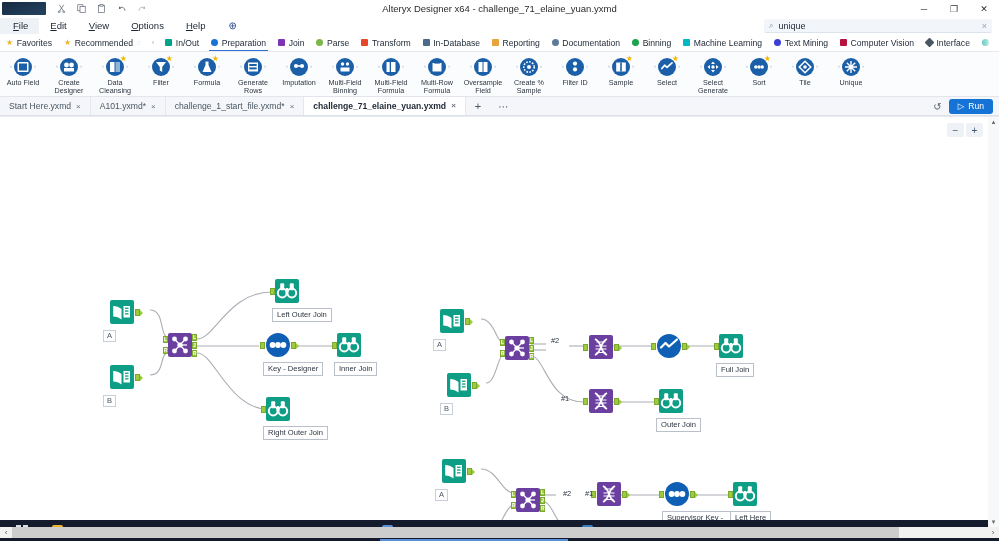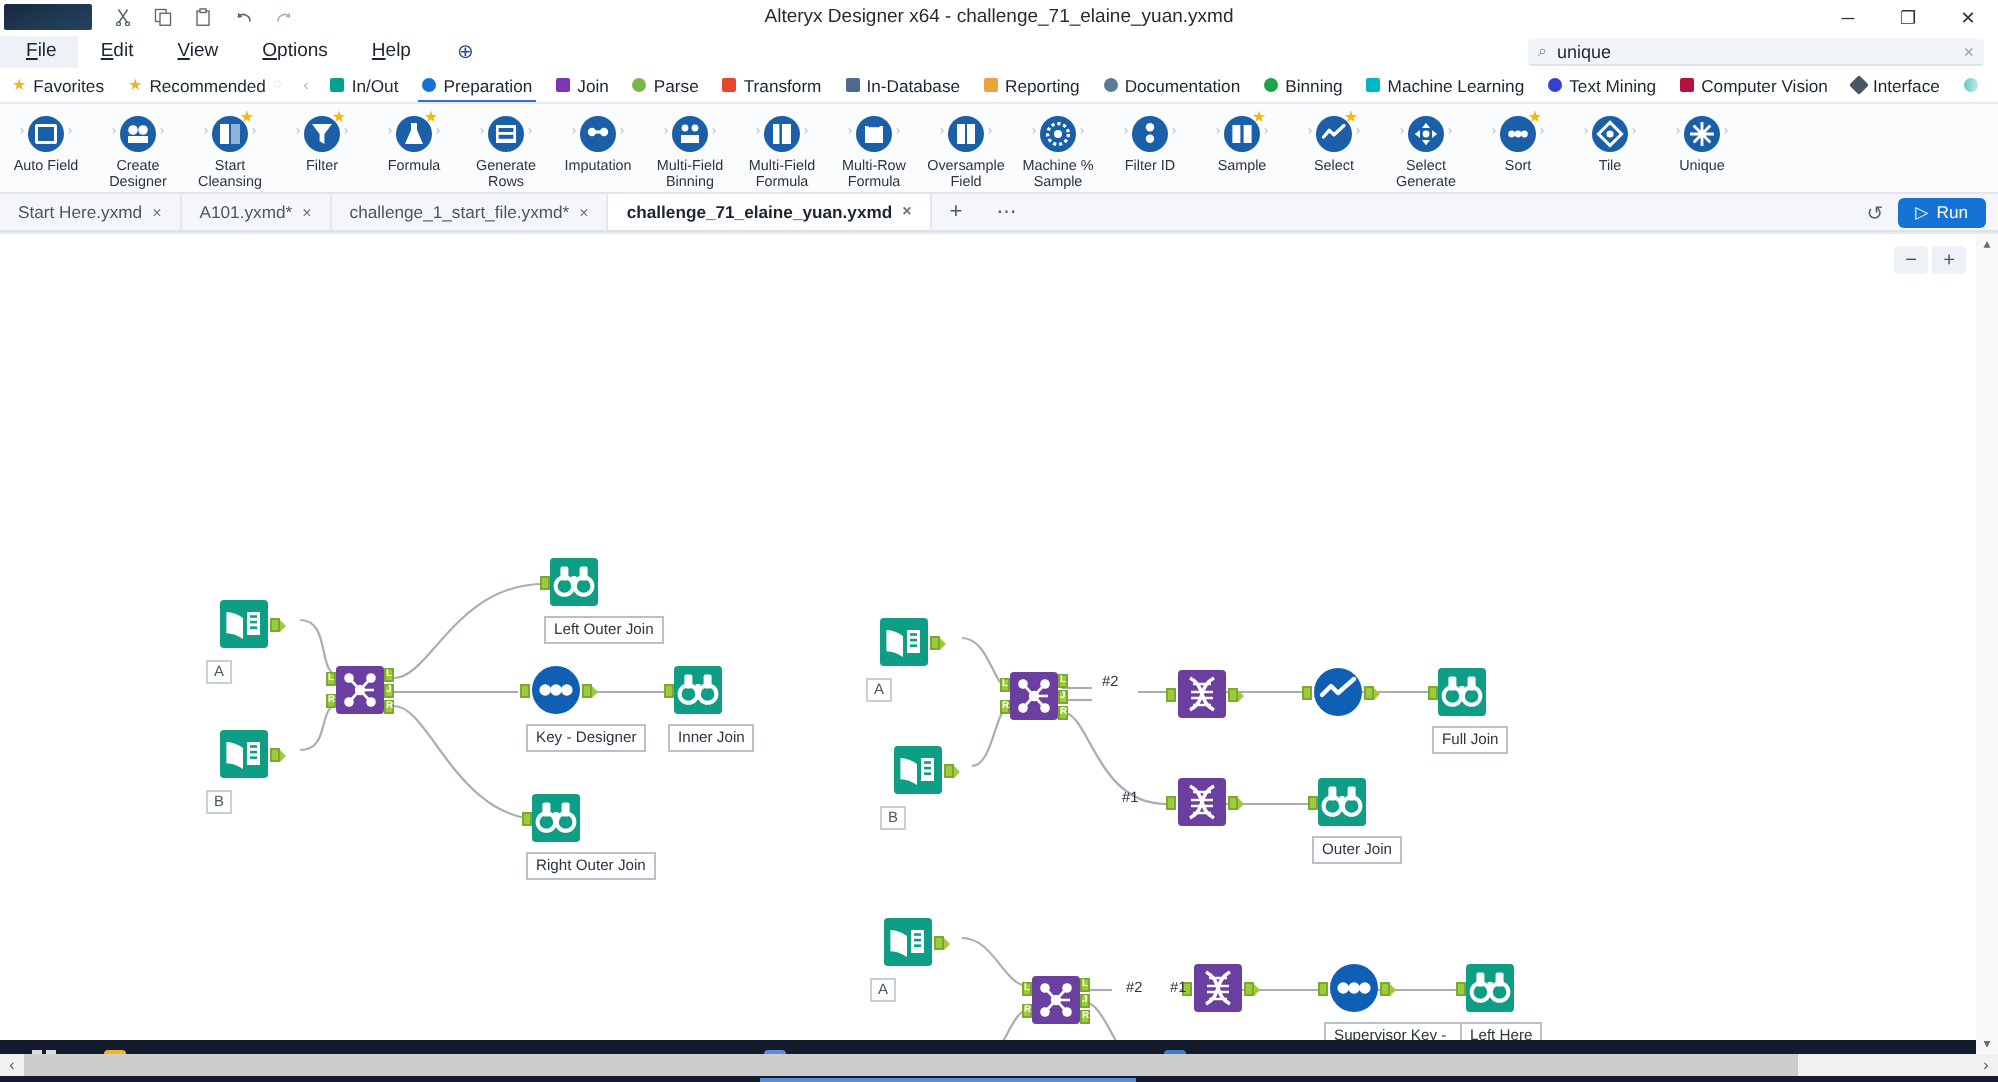--- a/index.html
+++ b/index.html
@@ -387,21 +387,21 @@
           <span class="tool-ico">
             <svg width="18" height="18" viewBox="0 0 18 18">
               <rect x="4" y="4" width="4.5" height="10" fill="#fff"></rect>
               <rect x="9.5" y="4" width="4.5" height="10" fill="#8fb4d8"></rect>
             </svg>
           </span>
           <span class="tool-chev r">›</span>
           <span class="tool-star">★</span>
         </div>
         <div class="tool-label">
-          <div>Start</div>
+          <div>Data</div>
           <div>Cleansing</div>
         </div>
       </div>
       <div class="tool">
         <div class="tool-ico-wrap">
           <span class="tool-chev l">›</span>
           <span class="tool-ico">
             <svg width="18" height="18" viewBox="0 0 18 18">
               <path d="M4 4 L14 4 L10.2 9 L10.2 14 L7.8 12.6 L7.8 9 Z" fill="#fff"></path>
             </svg>
@@ -531,21 +531,21 @@
           <span class="tool-chev l">›</span>
           <span class="tool-ico">
             <svg width="18" height="18" viewBox="0 0 18 18">
               <circle cx="9" cy="9" r="5.2" fill="none" stroke="#fff" stroke-width="1.6" stroke-dasharray="1.6 1.4"></circle>
               <circle cx="9" cy="9" r="2" fill="#fff"></circle>
             </svg>
           </span>
           <span class="tool-chev r">›</span>
         </div>
         <div class="tool-label">
-          <div>Machine %</div>
+          <div>Create %</div>
           <div>Sample</div>
         </div>
       </div>
       <div class="tool">
         <div class="tool-ico-wrap">
           <span class="tool-chev l">›</span>
           <span class="tool-ico">
             <svg width="18" height="18" viewBox="0 0 18 18">
               <circle cx="9" cy="5.6" r="2.1" fill="#fff"></circle>
               <circle cx="9" cy="11.4" r="2.1" fill="#fff"></circle>

